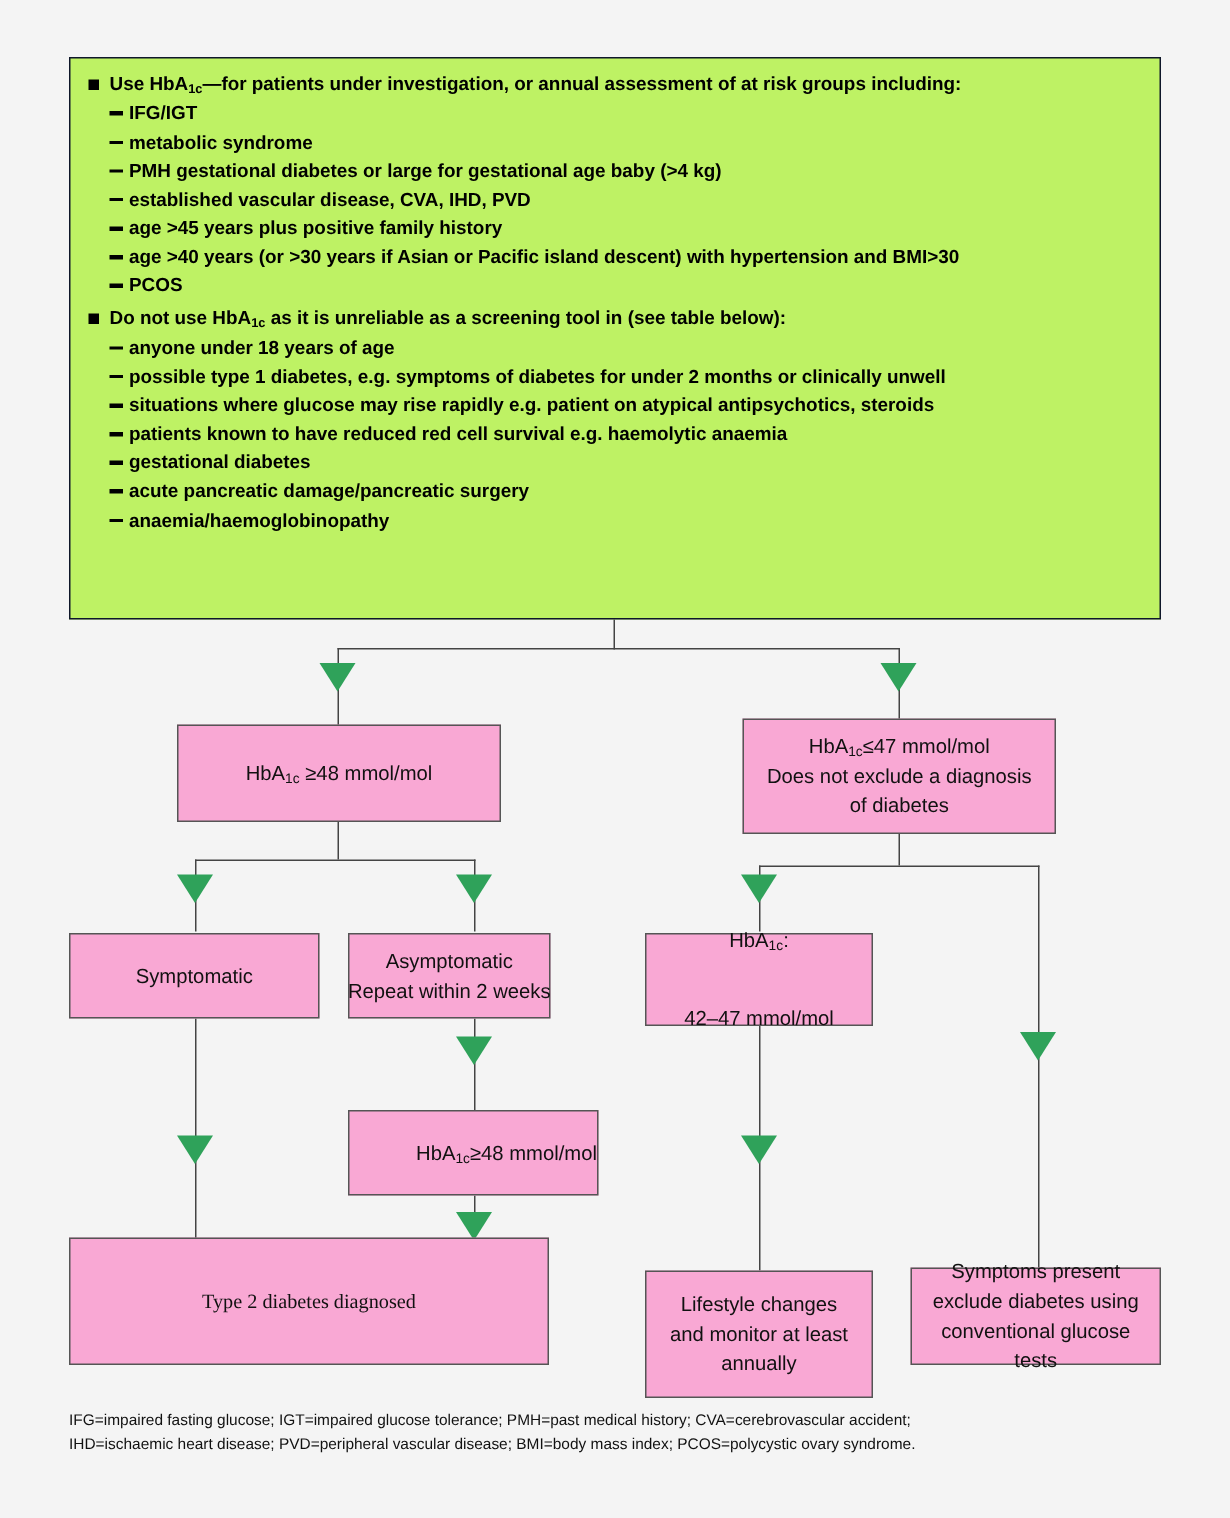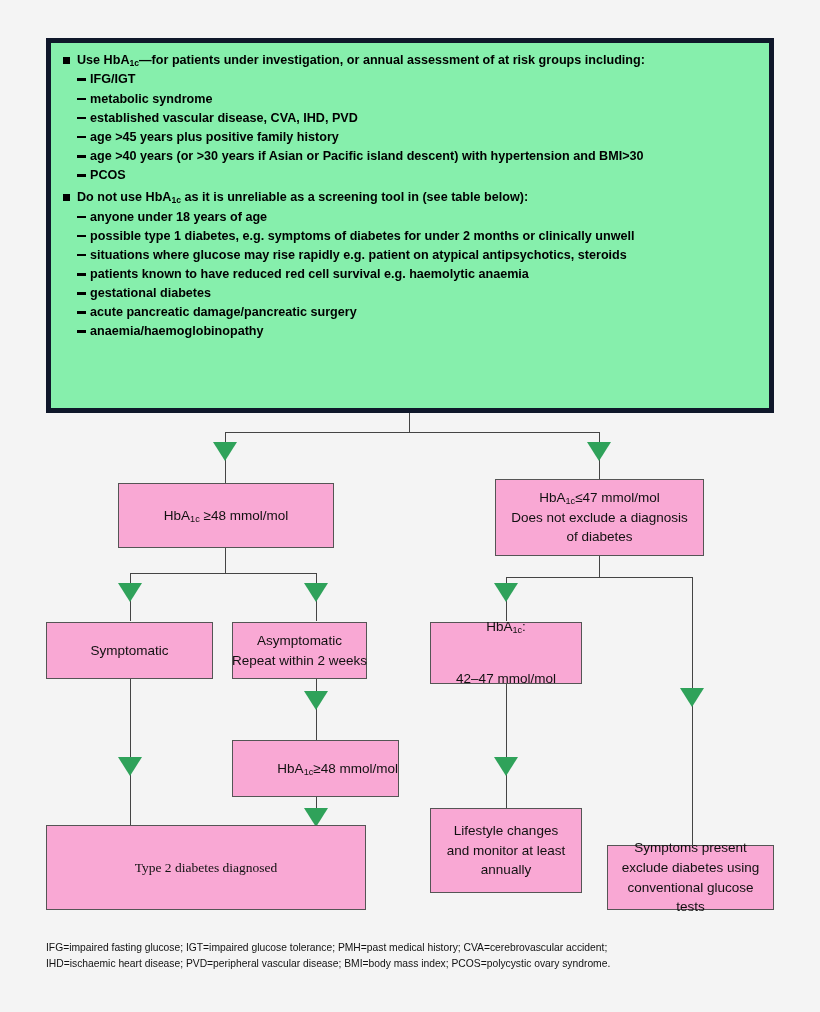--- a/index.html
+++ b/index.html
@@ -22,22 +22,22 @@
     height: 1012px;
   }
 
   
   .green-panel {
     position: absolute;
     left: 46px;
     top: 38px;
     width: 728px;
     height: 375px;
-    background: #86efac;
-    border: 5px solid #0f172a;
+    background: #bef264;
+    border: 1px solid #0f172a;
     box-sizing: border-box;
     padding: 9px 10px 6px 10px;
   }
   .gp-block { margin: 0; }
   .gp-bullet-row {
     display: flex;
     align-items: flex-start;
     font-size: 12.6px;
     font-weight: bold;
     color: #000;
@@ -139,20 +139,24 @@
       <div class="gp-dash-row">
           <span class="gp-dash"></span>
           <span class="gp-dash-text">IFG/IGT</span>
         </div>
       <div class="gp-dash-row">
           <span class="gp-dash"></span>
           <span class="gp-dash-text">metabolic syndrome</span>
         </div>
       <div class="gp-dash-row">
           <span class="gp-dash"></span>
+          <span class="gp-dash-text">PMH gestational diabetes or large for gestational age baby (&gt;4 kg)</span>
+        </div>
+      <div class="gp-dash-row">
+          <span class="gp-dash"></span>
           <span class="gp-dash-text">established vascular disease, CVA, IHD, PVD</span>
         </div>
       <div class="gp-dash-row">
           <span class="gp-dash"></span>
           <span class="gp-dash-text">age &gt;45 years plus positive family history</span>
         </div>
       <div class="gp-dash-row">
           <span class="gp-dash"></span>
           <span class="gp-dash-text">age &gt;40 years (or &gt;30 years if Asian or Pacific island descent) with hypertension and BMI&gt;30</span>
         </div>
@@ -258,21 +262,21 @@
     <span class="ln"><span>HbA</span><sub>1c</sub><span>≥48 mmol/mol</span></span>
   </div>
 
   <div class="vline" style="left:316px; top:797px; height:50px;"></div>
   <div class="arrow" style="left:304px; top:808px;"></div>
 
   <div class="node" style="left:46px; top:825px; width:320px; height:85px;font-family:Liberation Serif, serif;">
     <span class="ln">Type 2 diabetes diagnosed</span>
   </div>
 
-  <div class="node" style="left:430px; top:808px; width:152px; height:85px;">
+  <div class="node" style="left:430px; top:847px; width:152px; height:85px;">
     <span class="ln">Lifestyle changes</span>
     <span class="ln">and monitor at least</span>
     <span class="ln">annually</span>
   </div>
 
   <div class="node" style="left:607px; top:845px; width:167px; height:65px;">
     <span class="ln">Symptoms present</span>
     <span class="ln">exclude diabetes using</span>
     <span class="ln">conventional glucose</span>
     <span class="ln">tests</span>

